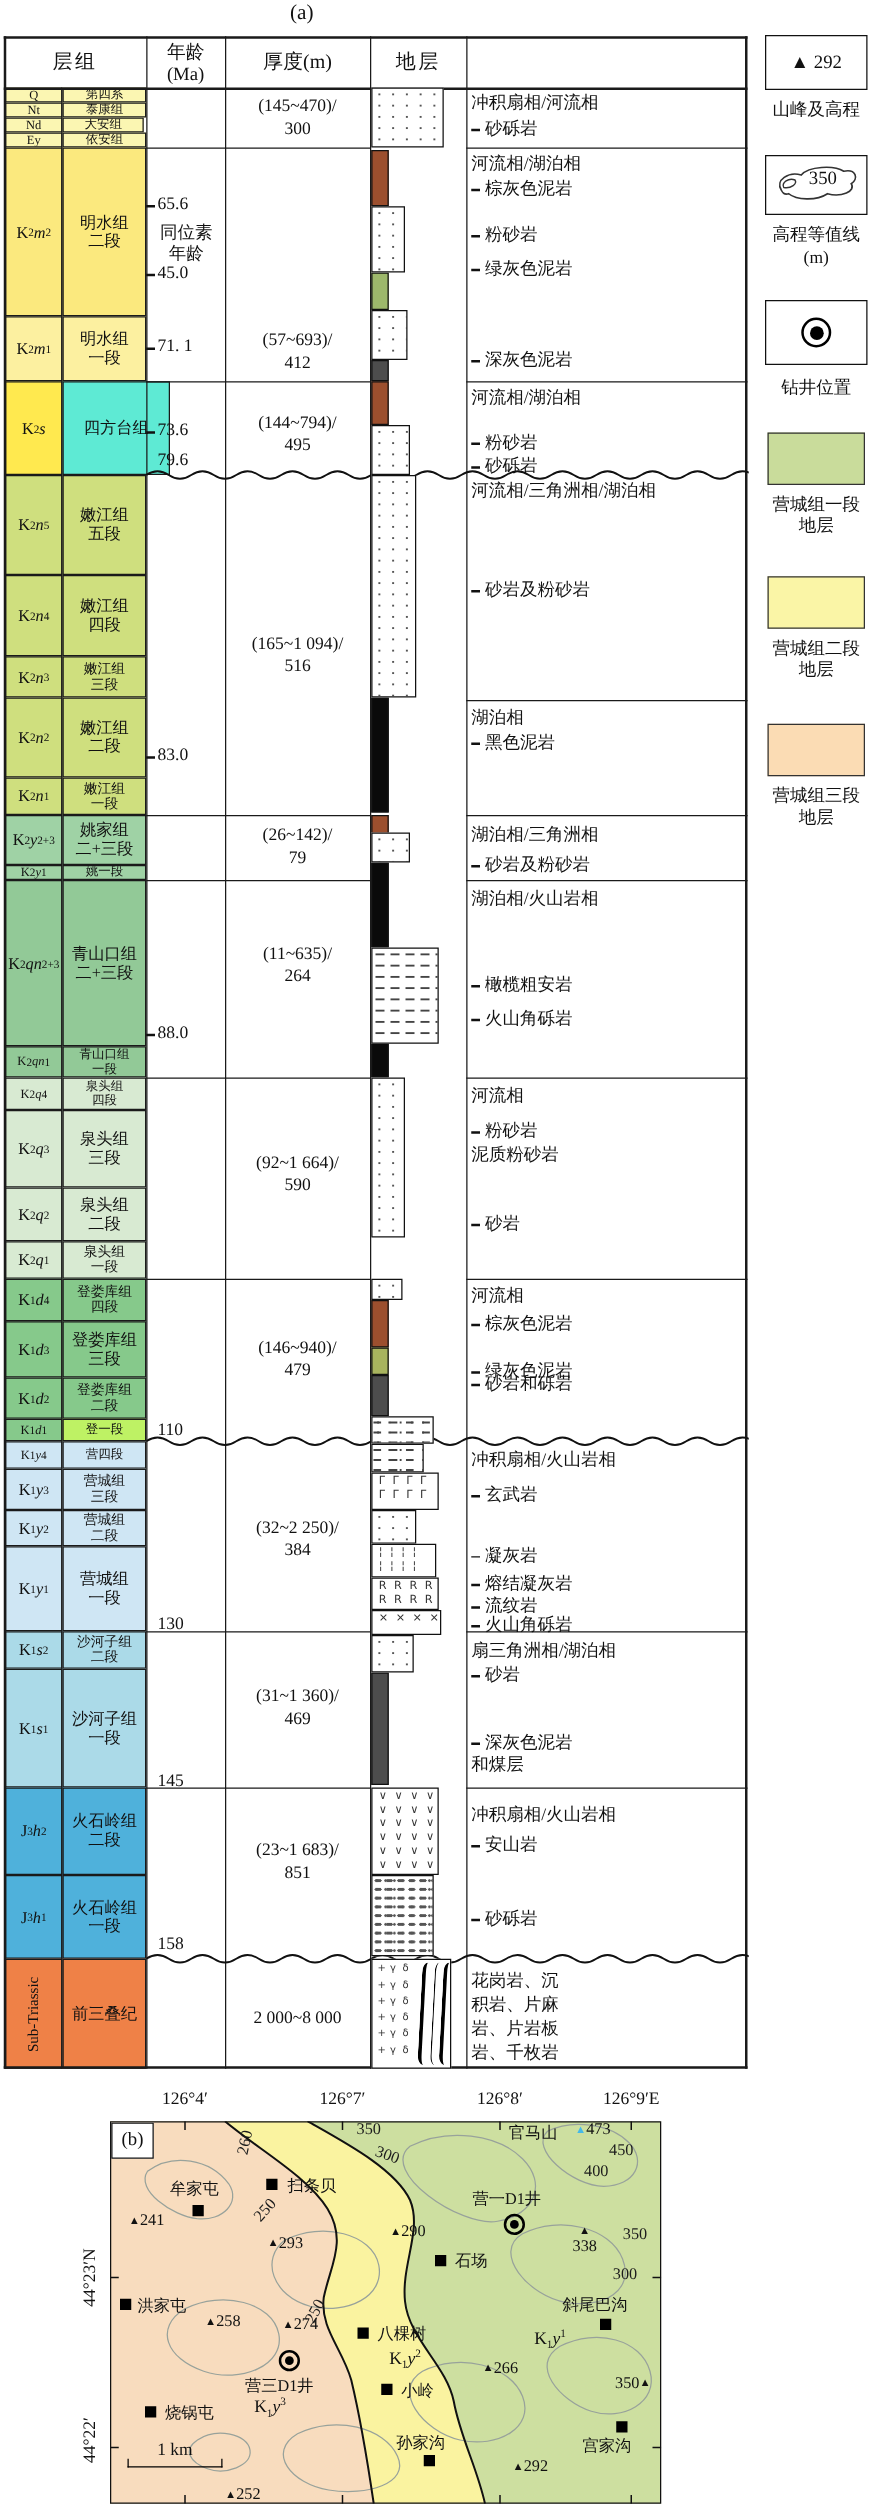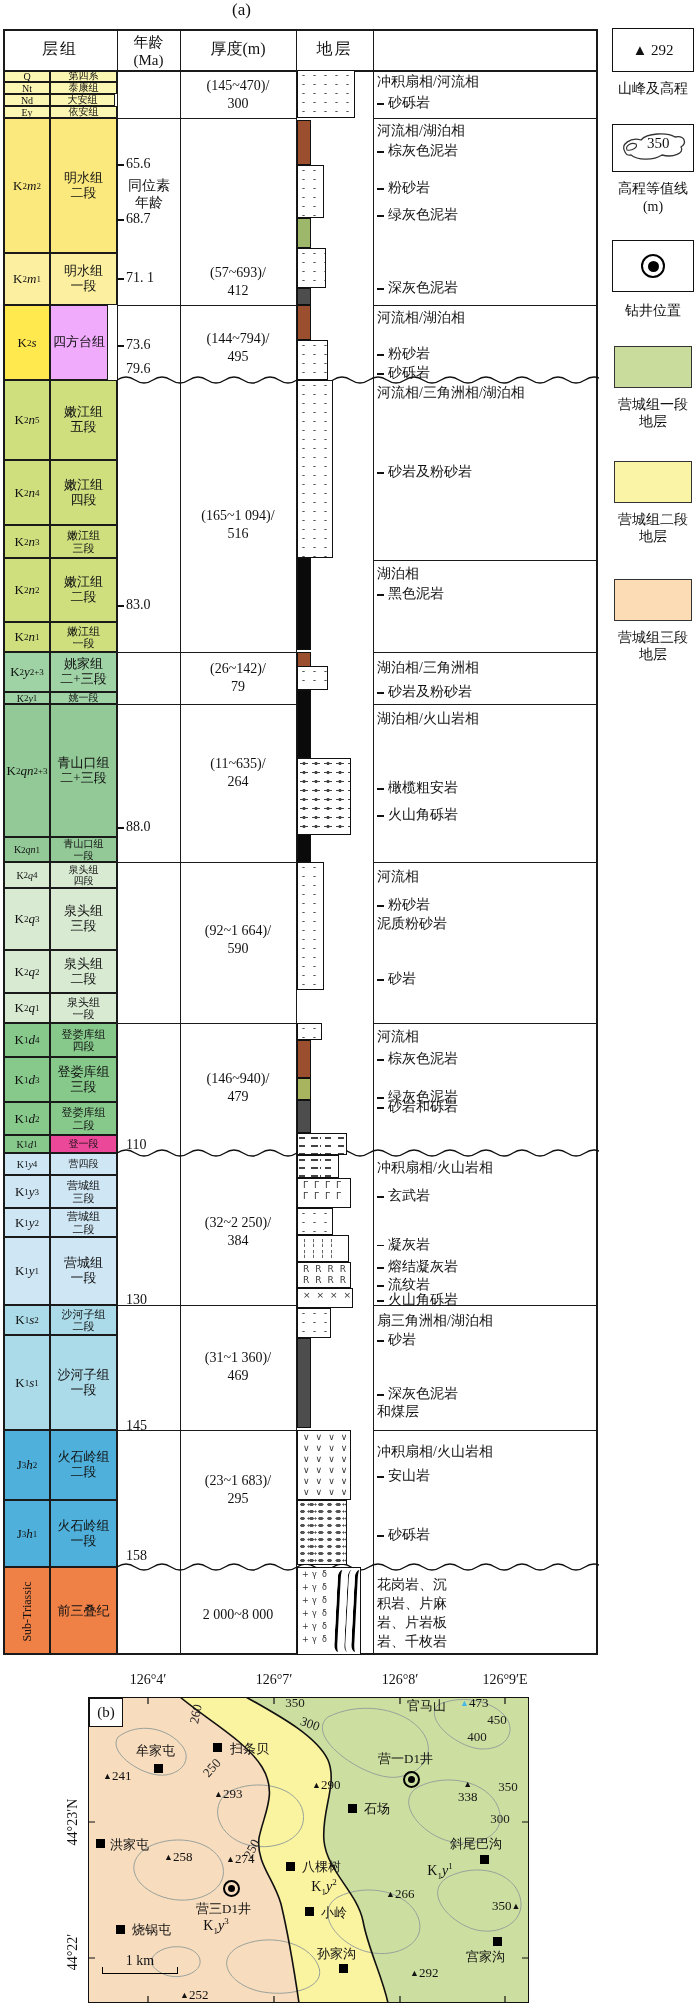--- a/index.html
+++ b/index.html
@@ -70,21 +70,21 @@
       <div class="cell name" style="left: 50px; top: 94px; width: 65px; height: 12px; background: rgb(251, 246, 178); font-size: 10px;">大安组</div>
       <div class="cell code" style="left: 4px; top: 106px; width: 46px; height: 12px; background: rgb(251, 246, 178); font-size: 10px;">Ey</div>
       <div class="cell name" style="left: 50px; top: 106px; width: 67px; height: 12px; background: rgb(251, 246, 178); font-size: 10px;">依安组</div>
       <div class="cell code" style="left: 4px; top: 118px; width: 46px; height: 135px; background: rgb(251, 233, 126);">K<sub>2</sub><i>m</i><sup>2</sup></div>
       <div class="cell name" style="left: 50px; top: 118px; width: 67px; height: 135px; background: rgb(251, 233, 126);">明水组
 二段</div>
       <div class="cell code" style="left: 4px; top: 253px; width: 46px; height: 52px; background: rgb(252, 240, 160);">K<sub>2</sub><i>m</i><sup>1</sup></div>
       <div class="cell name" style="left: 50px; top: 253px; width: 67px; height: 52px; background: rgb(252, 240, 160);">明水组
 一段</div>
       <div class="cell code" style="left: 4px; top: 305px; width: 46px; height: 75px; background: rgb(255, 233, 79);">K<sub>2</sub><i>s</i></div>
-      <div class="cell name" style="left: 50px; top: 305px; width: 58px; height: 75px; background: #f0abfc;">四方台组</div>
+      <div class="cell name" style="left: 50px; top: 305px; width: 86px; height: 75px; background: #5eead4;">四方台组</div>
       <div class="cell code" style="left: 4px; top: 380px; width: 46px; height: 80px; background: rgb(207, 223, 126);">K<sub>2</sub><i>n</i><sup>5</sup></div>
       <div class="cell name" style="left: 50px; top: 380px; width: 67px; height: 80px; background: rgb(207, 223, 126);">嫩江组
 五段</div>
       <div class="cell code" style="left: 4px; top: 460px; width: 46px; height: 65px; background: rgb(207, 223, 126);">K<sub>2</sub><i>n</i><sup>4</sup></div>
       <div class="cell name" style="left: 50px; top: 460px; width: 67px; height: 65px; background: rgb(207, 223, 126);">嫩江组
 四段</div>
       <div class="cell code" style="left: 4px; top: 525px; width: 46px; height: 33px; background: rgb(207, 223, 126);">K<sub>2</sub><i>n</i><sup>3</sup></div>
       <div class="cell name" style="left: 50px; top: 525px; width: 67px; height: 33px; background: rgb(207, 223, 126); font-size: 11px;">嫩江组
 三段</div>
       <div class="cell code" style="left: 4px; top: 558px; width: 46px; height: 64px; background: rgb(207, 223, 126);">K<sub>2</sub><i>n</i><sup>2</sup></div>
@@ -119,21 +119,21 @@
       <div class="cell code" style="left: 4px; top: 1023px; width: 46px; height: 34px; background: rgb(134, 201, 139);">K<sub>1</sub><i>d</i><sup>4</sup></div>
       <div class="cell name" style="left: 50px; top: 1023px; width: 67px; height: 34px; background: rgb(134, 201, 139); font-size: 11px;">登娄库组
 四段</div>
       <div class="cell code" style="left: 4px; top: 1057px; width: 46px; height: 45px; background: rgb(134, 201, 139);">K<sub>1</sub><i>d</i><sup>3</sup></div>
       <div class="cell name" style="left: 50px; top: 1057px; width: 67px; height: 45px; background: rgb(134, 201, 139);">登娄库组
 三段</div>
       <div class="cell code" style="left: 4px; top: 1102px; width: 46px; height: 33px; background: rgb(134, 201, 139);">K<sub>1</sub><i>d</i><sup>2</sup></div>
       <div class="cell name" style="left: 50px; top: 1102px; width: 67px; height: 33px; background: rgb(134, 201, 139); font-size: 11px;">登娄库组
 二段</div>
       <div class="cell code" style="left: 4px; top: 1135px; width: 46px; height: 18px; background: rgb(134, 201, 139); font-size: 10px;">K<sub>1</sub><i>d</i><sup>1</sup></div>
-      <div class="cell name" style="left: 50px; top: 1135px; width: 67px; height: 18px; background: #ec4899; font-size: 10px;">登一段</div>
+      <div class="cell name" style="left: 50px; top: 1135px; width: 67px; height: 18px; background: #bef264; font-size: 10px;">登一段</div>
       <div class="cell code" style="left: 4px; top: 1153px; width: 46px; height: 22px; background: rgb(207, 230, 244); font-size: 10px;">K<sub>1</sub><i>y</i><sup>4</sup></div>
       <div class="cell name" style="left: 50px; top: 1153px; width: 67px; height: 22px; background: rgb(207, 230, 244); font-size: 10px;">营四段</div>
       <div class="cell code" style="left: 4px; top: 1175px; width: 46px; height: 33px; background: rgb(207, 230, 244);">K<sub>1</sub><i>y</i><sup>3</sup></div>
       <div class="cell name" style="left: 50px; top: 1175px; width: 67px; height: 33px; background: rgb(207, 230, 244); font-size: 11px;">营城组
 三段</div>
       <div class="cell code" style="left: 4px; top: 1208px; width: 46px; height: 29px; background: rgb(207, 230, 244);">K<sub>1</sub><i>y</i><sup>2</sup></div>
       <div class="cell name" style="left: 50px; top: 1208px; width: 67px; height: 29px; background: rgb(207, 230, 244); font-size: 11px;">营城组
 二段</div>
       <div class="cell code" style="left: 4px; top: 1237px; width: 46px; height: 68px; background: rgb(207, 230, 244);">K<sub>1</sub><i>y</i><sup>1</sup></div>
       <div class="cell name" style="left: 50px; top: 1237px; width: 67px; height: 68px; background: rgb(207, 230, 244);">营城组
@@ -188,21 +188,21 @@
         <path d="M0,6 q9,-6 18,0 q9,6 18,0 q9,-6 18,0 q9,6 18,0 q9,-6 18,0 q9,6 18,0 q9,-6 18,0 q9,6 18,0 q9,-6 18,0 q9,6 18,0 q9,-6 18,0 q9,6 18,0 q9,-6 18,0 q9,6 18,0 q9,-6 18,0 q9,6 18,0 q9,-6 18,0 q9,6 18,0 q9,-6 18,0 q9,6 18,0 q9,-6 18,0 q9,6 18,0 q9,-6 18,0 q9,6 18,0 q9,-6 18,0 q9,6 18,0 q9,-6 18,0" fill="none" stroke="#111" stroke-width="1.4"></path>
       </svg>
       <svg width="482" height="12" style="position: absolute; left: 117px; top: 1561px;">
         <path d="M0,6 q9,-6 18,0 q9,6 18,0 q9,-6 18,0 q9,6 18,0 q9,-6 18,0 q9,6 18,0 q9,-6 18,0 q9,6 18,0 q9,-6 18,0 q9,6 18,0 q9,-6 18,0 q9,6 18,0 q9,-6 18,0 q9,6 18,0 q9,-6 18,0 q9,6 18,0 q9,-6 18,0 q9,6 18,0 q9,-6 18,0 q9,6 18,0 q9,-6 18,0 q9,6 18,0 q9,-6 18,0 q9,6 18,0 q9,-6 18,0 q9,6 18,0 q9,-6 18,0" fill="none" stroke="#111" stroke-width="1.4"></path>
       </svg>
       <div class="agetick" style="left: 117px; top: 164px;"></div>
       <div class="agelab" style="top: 156px; left: 126px;">65.6</div>
       <div class="agelab note" style="top: 177px; left: 119px; width: 60px;">同位素</div>
       <div class="agelab note" style="top: 194px; left: 119px; width: 60px;">年龄</div>
       <div class="agetick" style="left: 117px; top: 219px;"></div>
-      <div class="agelab" style="top: 211px; left: 126px;">68.7</div>
+      <div class="agelab" style="top: 211px; left: 126px;">45.0</div>
       <div class="agetick" style="left: 117px; top: 278px;"></div>
       <div class="agelab" style="top: 270px; left: 126px;">71. 1</div>
       <div class="agetick" style="left: 117px; top: 345px;"></div>
       <div class="agelab" style="top: 337px; left: 126px;">73.6</div>
       <div class="agelab" style="top: 361px; left: 126px;">79.6</div>
       <div class="agetick" style="left: 117px; top: 605px;"></div>
       <div class="agelab" style="top: 597px; left: 126px;">83.0</div>
       <div class="agetick" style="left: 117px; top: 827px;"></div>
       <div class="agelab" style="top: 819px; left: 126px;">88.0</div>
       <div class="agelab" style="top: 1137px; left: 126px;">110</div>
@@ -244,21 +244,21 @@
       <div class="thk" style="top: 1214px;">
         <div>(32~2 250)/</div>
         <div>384</div>
       </div>
       <div class="thk" style="top: 1349px;">
         <div>(31~1 360)/</div>
         <div>469</div>
       </div>
       <div class="thk" style="top: 1472px;">
         <div>(23~1 683)/</div>
-        <div>295</div>
+        <div>851</div>
       </div>
       <div class="thk" style="top: 1606px;">
         <div>2 000~8 000</div>
       </div>
       <div class="desc" style="top: 73px;">冲积扇相/河流相</div>
       <div class="desc" style="top: 94px;"><span class="tick"></span>砂砾岩</div>
       <div class="desc" style="top: 122px;">河流相/湖泊相</div>
       <div class="desc" style="top: 142px;"><span class="tick"></span>棕灰色泥岩</div>
       <div class="desc" style="top: 179px;"><span class="tick"></span>粉砂岩</div>
       <div class="desc" style="top: 206px;"><span class="tick"></span>绿灰色泥岩</div>

